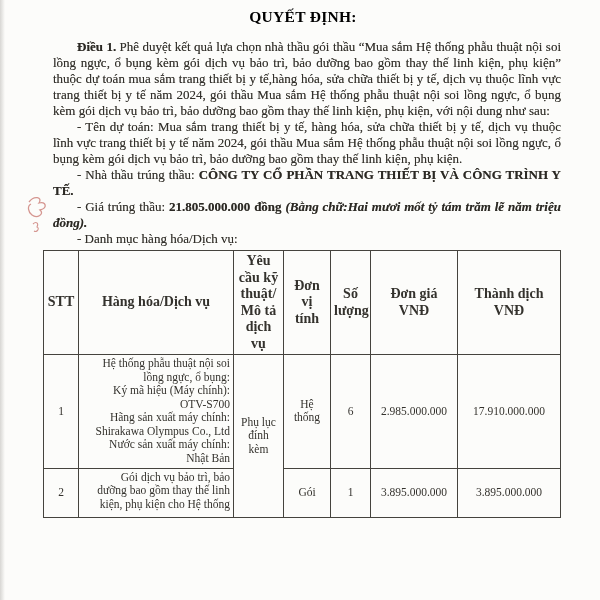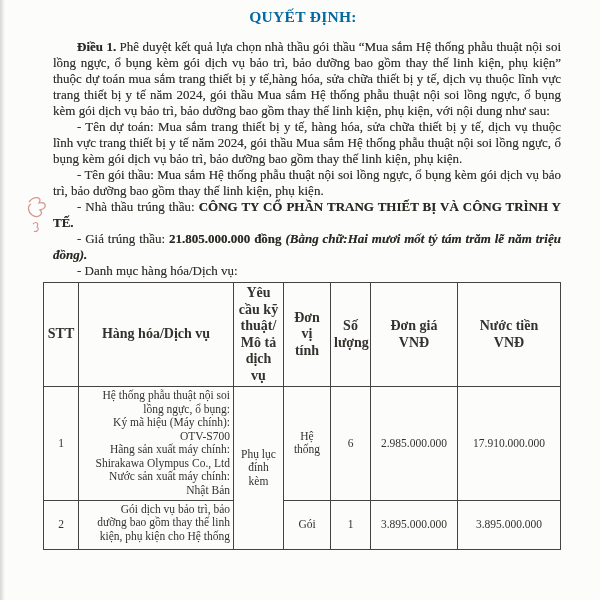--- a/index.html
+++ b/index.html
@@ -11,21 +11,21 @@
   }
   .scan-edge {
     position:absolute; left:0; top:0; bottom:0; width:5px;
     background:linear-gradient(to right, rgba(70,65,58,0.20), rgba(70,65,58,0));
     pointer-events:none;
   }
   .red-mark { position:absolute; left:24px; top:190px; opacity:.55; }
   .content { position:absolute; top:6px; left:43px; width:520px; }
   .doc-title {
     font-size:15.5px; font-weight:bold; text-align:center;
-    margin:2px 0 13px 0; letter-spacing:.3px; color:#0369a1;
+    margin:2px 0 13px 0; letter-spacing:.3px; color:#000000;
   }
   .para {
     margin:0; padding:0 2px 0 10px;
     font-size:13px; line-height:16px;
     text-align:justify; text-indent:24px;
     text-shadow:0 0 .4px rgba(60,55,45,.55);
   }
   b { font-weight:bold; color:#2b2924; }
   table.goods {
     margin-top:3px; border-collapse:collapse; table-layout:fixed;
@@ -56,21 +56,20 @@
   </svg>
 
   <div class="content">
 
     <h1 class="doc-title">QUYẾT ĐỊNH:</h1>
 
     <p class="para"><b>Điều 1.</b><span> Phê duyệt kết quả lựa chọn nhà thầu gói thầu “Mua sắm Hệ thống phẫu thuật nội soi lồng ngực, ổ bụng kèm gói dịch vụ bảo trì, bảo dưỡng bao gồm thay thế linh kiện, phụ kiện” thuộc dự toán mua sắm trang thiết bị y tế,hàng hóa, sửa chữa thiết bị y tế, dịch vụ thuộc lĩnh vực trang thiết bị y tế năm 2024, gói thầu Mua sắm Hệ thống phẫu thuật nội soi lồng ngực, ổ bụng kèm gói dịch vụ bảo trì, bảo dưỡng bao gồm thay thế linh kiện, phụ kiện, với nội dung như sau:</span></p>
 
     <p class="para">- Tên dự toán: Mua sắm trang thiết bị y tế, hàng hóa, sửa chữa thiết bị y tế, dịch vụ thuộc lĩnh vực trang thiết bị y tế năm 2024, gói thầu Mua sắm Hệ thống phẫu thuật nội soi lồng ngực, ổ bụng kèm gói dịch vụ bảo trì, bảo dưỡng bao gồm thay thế linh kiện, phụ kiện.</p>
 
-    <p class="para">- Tên gói thầu: Mua sắm Hệ thống phẫu thuật nội soi lồng ngực, ổ bụng kèm gói dịch vụ bảo trì, bảo dưỡng bao gồm thay thế linh kiện, phụ kiện.</p>
 
     <p class="para"><span>- Nhà thầu trúng thầu: </span><b>CÔNG TY CỔ PHẦN TRANG THIẾT BỊ VÀ CÔNG TRÌNH Y TẾ.</b></p>
 
     <p class="para"><span>- Giá trúng thầu: </span><b>21.805.000.000 đồng </b><b><i>(Bằng chữ:Hai mươi mốt tỷ tám trăm lẽ năm triệu đồng).</i></b></p>
 
     <p class="para">- Danh mục hàng hóa/Dịch vụ:</p>
 
     <table class="goods">
       <colgroup>
         <col style="width:35px">
@@ -90,21 +89,21 @@
 thuật/
 Mô tả
 dịch vụ</th>
           <th>Đơn
 vị
 tính</th>
           <th>Số
 lượng</th>
           <th>Đơn giá
 VNĐ</th>
-          <th>Nước tiền
+          <th>Thành dịch
 VNĐ</th>
         </tr>
       </thead>
       <tbody>
         <tr class="r1">
           <td class="c">1</td>
           <td class="l">Hệ thống phẫu thuật nội soi
 lồng ngực, ổ bụng:
 Ký mã hiệu (Máy chính):
 OTV-S700

